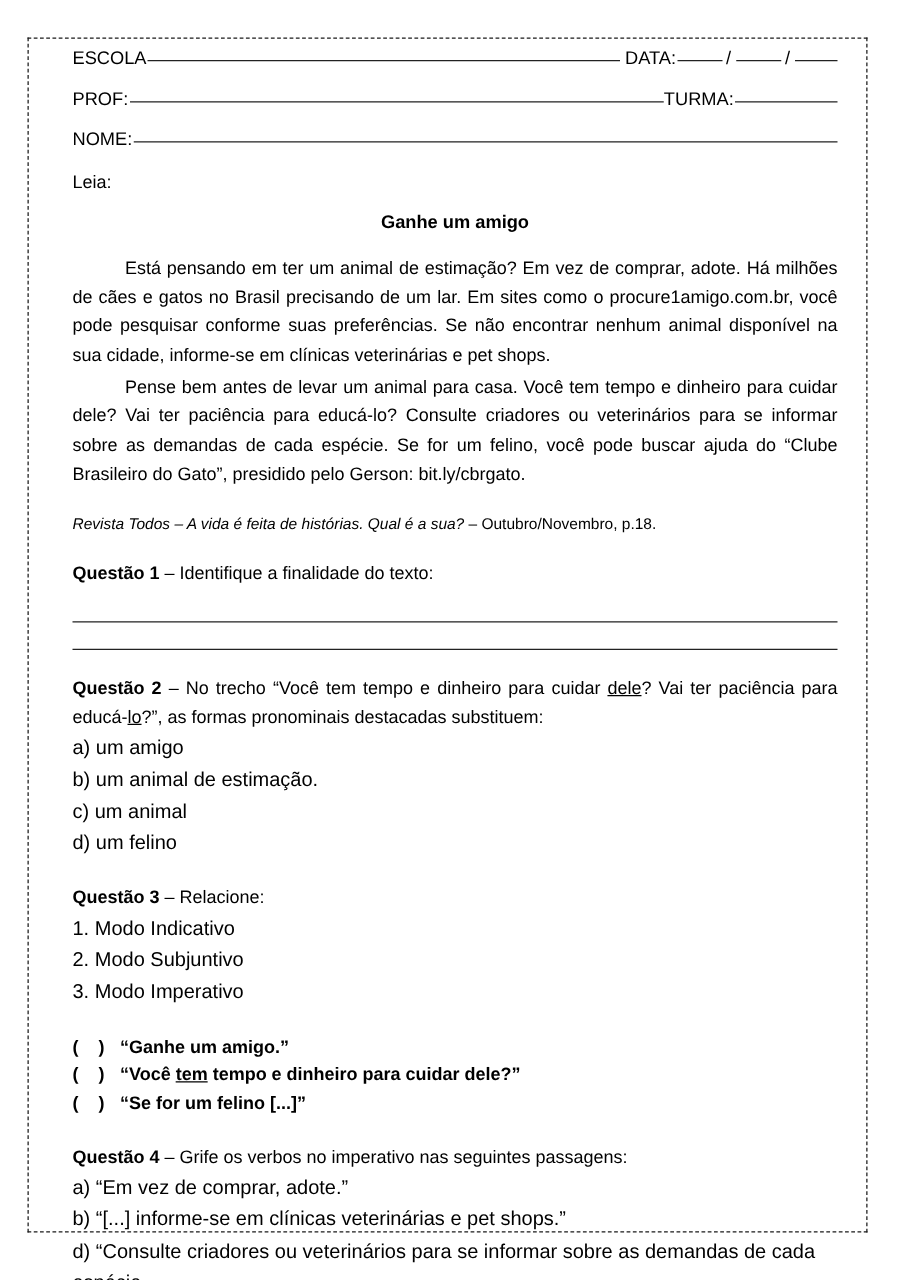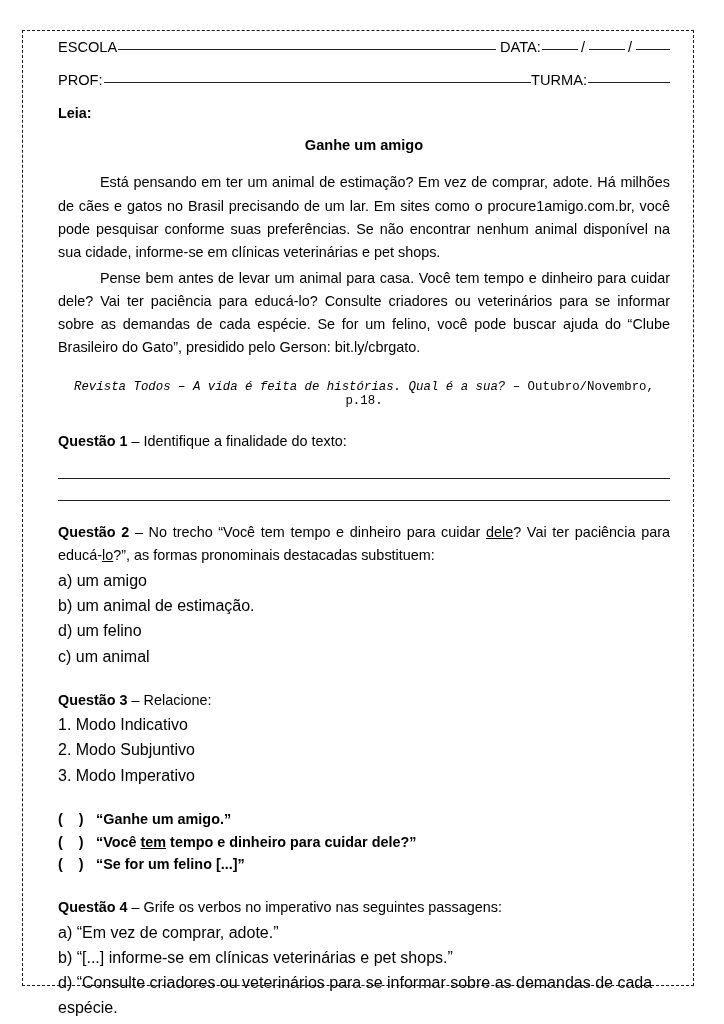--- a/index.html
+++ b/index.html
@@ -54,43 +54,42 @@
   }
   .id-rule.fixed-sm { flex: none; width: 34px; }
   .id-rule.fixed-md { flex: none; width: 36px; }
   .id-rule.fixed-lg { flex: none; width: 82px; }
   .id-sep { flex: none; padding: 0 3px; }
   .id-gap { flex: none; width: 4px; }
 
   
   .leia {
     font-size: 14.4px;
-    font-weight: bold;
+    font-weight: normal;
     margin-top: 18px;
     margin-bottom: 16px;
   }
   .text-title {
     font-size: 14.6px;
     font-weight: bold;
     text-align: center;
     margin-bottom: 18px;
   }
   .para {
     font-size: 14.4px;
     line-height: 1.62;
     text-align: justify;
     text-indent: 42px;
     margin: 0 0 2px 0;
   }
   .source {
     font-size: 12.4px;
-    text-align: center;
+    text-align: left;
     margin-top: 20px;
     margin-bottom: 22px;
-    font-family: Liberation Mono, monospace;
   }
   .source .ital { font-style: italic; }
 
   
   .question {
     margin-top: 20px;
   }
   .q-head {
     font-size: 14.4px;
     line-height: 1.62;
@@ -149,20 +148,24 @@
     <span class="id-rule fixed-sm"></span>
   </div>
 
   <div class="id-row">
     <span class="id-label">PROF:</span>
     <span class="id-rule"></span>
     <span class="id-label">TURMA:</span>
     <span class="id-rule fixed-lg"></span>
   </div>
 
+  <div class="id-row">
+    <span class="id-label">NOME:</span>
+    <span class="id-rule"></span>
+  </div>
 
   <div class="leia">Leia:</div>
 
   <div class="text-title">Ganhe um amigo</div>
 
   <p class="para">Está pensando em ter um animal de estimação? Em vez de comprar, adote. Há milhões de cães e gatos no Brasil precisando de um lar. Em sites como o procure1amigo.com.br, você pode pesquisar conforme suas preferências. Se não encontrar nenhum animal disponível na sua cidade, informe-se em clínicas veterinárias e pet shops.</p>
   <p class="para">Pense bem antes de levar um animal para casa. Você tem tempo e dinheiro para cuidar dele? Vai ter paciência para educá-lo? Consulte criadores ou veterinários para se informar sobre as demandas de cada espécie. Se for um felino, você pode buscar ajuda do “Clube Brasileiro do Gato”, presidido pelo Gerson: bit.ly/cbrgato.</p>
 
   <div class="source">
     <span class="ital">Revista Todos – A vida é feita de histórias. Qual é a sua?</span><span> – Outubro/Novembro, p.18.</span>
@@ -177,22 +180,22 @@
       <div class="answer-line"></div>
     </div>
   </div>
 
   <div class="question">
     <p class="q-head">
       <span class="q-num">Questão 2</span><span> – </span><span>No trecho “Você tem tempo e dinheiro para cuidar </span><u>dele</u><span>? Vai ter paciência para educá-</span><u>lo</u><span>?”, as formas pronominais destacadas substituem:</span>
     </p>
     <p class="opt">a) um amigo</p>
     <p class="opt">b) um animal de estimação.</p>
+    <p class="opt">c) um animal</p>
     <p class="opt">d) um felino</p>
-    <p class="opt">c) um animal</p>
   </div>
 
   <div class="question">
     <p class="q-head">
       <span class="q-num">Questão 3</span><span> – </span><span>Relacione:</span>
     </p>
     <p class="opt">1. Modo Indicativo</p>
     <p class="opt">2. Modo Subjuntivo</p>
     <p class="opt">3. Modo Imperativo</p>
 

